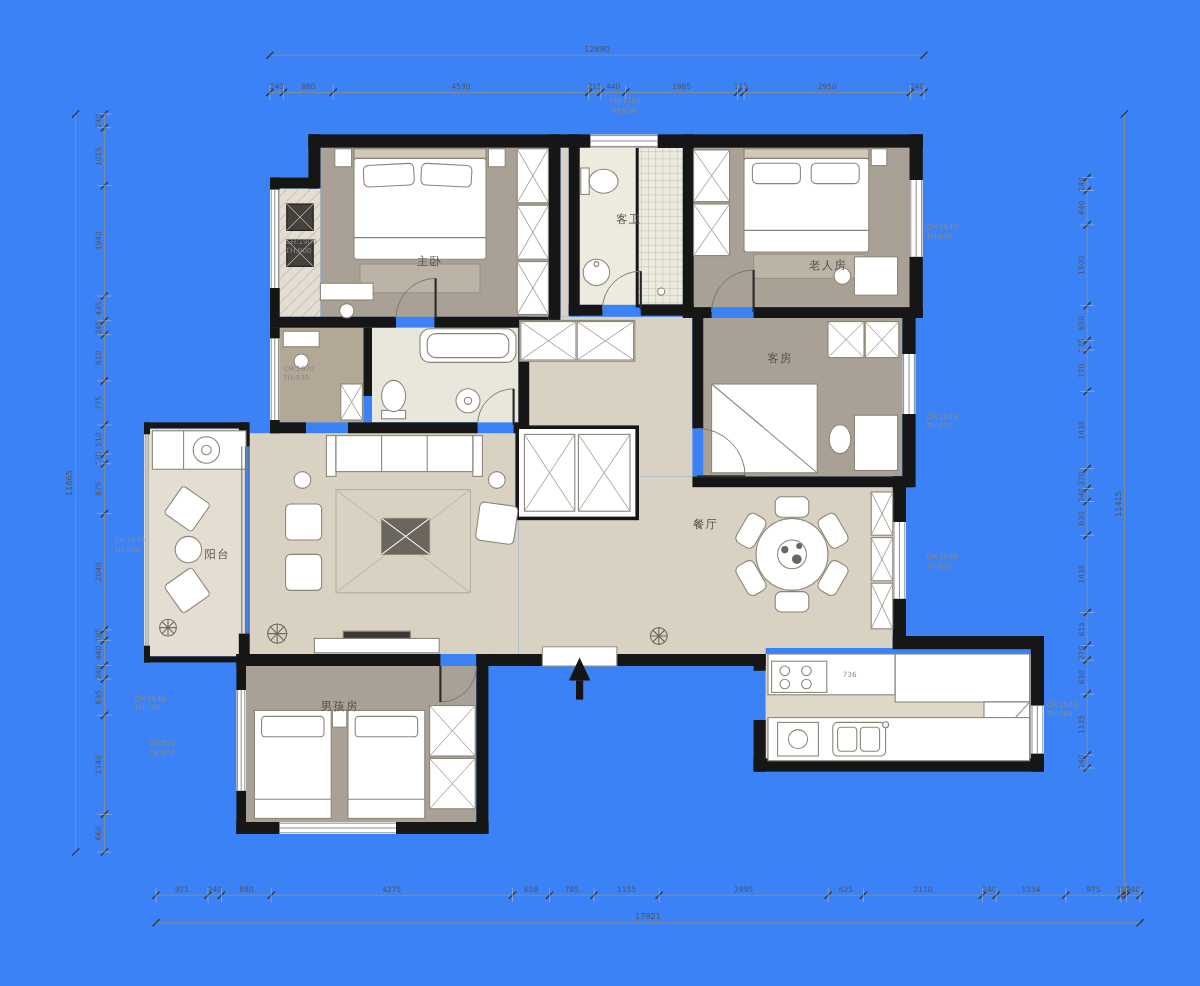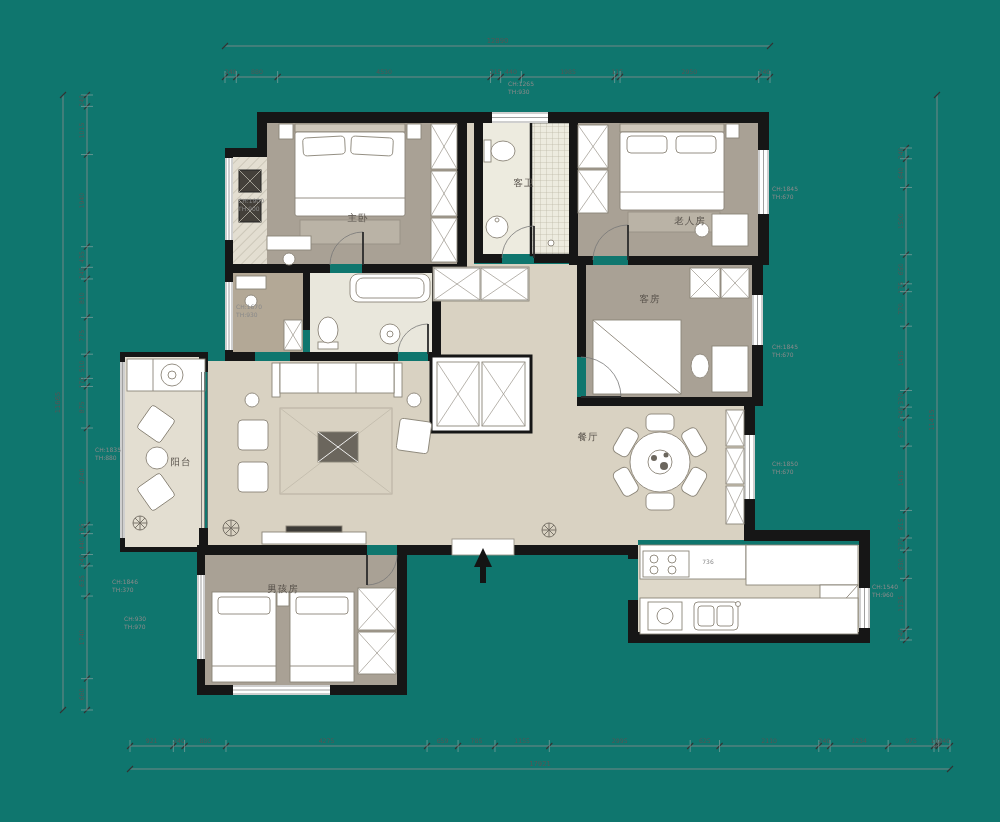--- a/index.html
+++ b/index.html
@@ -1,16 +1,16 @@
 <!DOCTYPE html>
 <html><head>
 <meta charset="utf-8">
 <style>
   html,body{margin:0;padding:0;background:#e9e9e9;}
-  .stage{width:1000px;height:822px;position:relative;margin:0 auto;background:#0f766e;overflow:hidden;}
+  .stage{width:1000px;height:822px;position:relative;margin:0 auto;background:#3b82f6;overflow:hidden;}
   svg{display:block;font-family:"DejaVu Sans",sans-serif;}
   text{font-family:"DejaVu Sans",sans-serif;}
 </style>
 </head>
 <body>
 
 <div class="stage">
 <svg id="plan" width="1000" height="822" viewBox="0 0 1000 822">
   <defs>
     <pattern id="hatch" width="7" height="7" patternUnits="userSpaceOnUse" patternTransform="rotate(45)">

